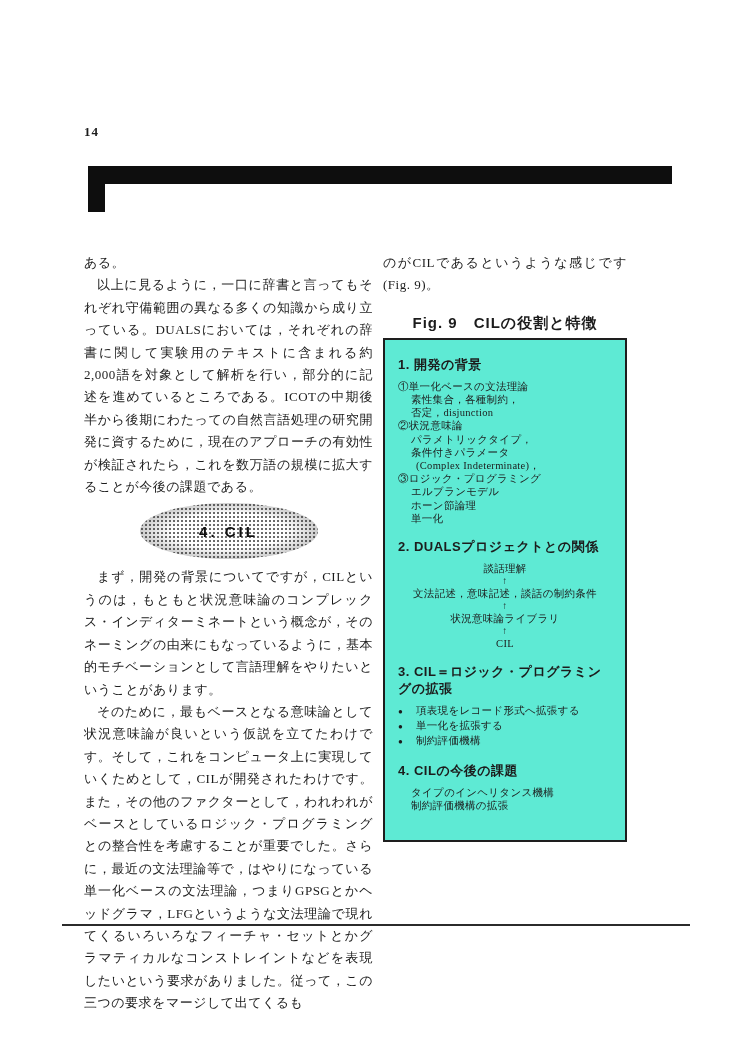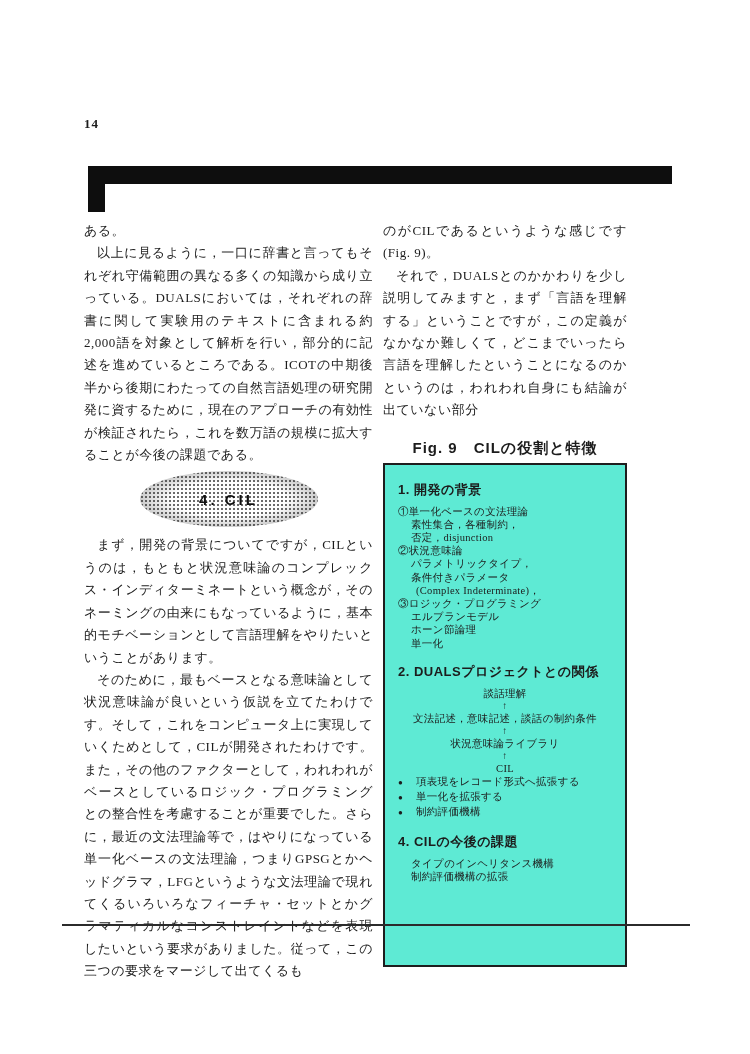--- a/index.html
+++ b/index.html
@@ -9,33 +9,33 @@
     position: relative;
     font-family: "Liberation Serif", serif;
     color: #1c1c1c;
     overflow: hidden;
   }
   .page-sheet {
     position: absolute; inset: 0;
     background: #ffffff;
   }
   .page-number {
-    position: absolute; left: 84px; top: 116px;
+    position: absolute; left: 84px; top: 124px;
     font-size: 13px; font-weight: bold; letter-spacing: 1px;
   }
   .masthead-bar {
     position: absolute; left: 88px; top: 166px;
     width: 584px; height: 18px; background: #0e0e0e;
   }
   .masthead-tab {
     position: absolute; left: 88px; top: 166px;
     width: 17px; height: 46px; background: #0e0e0e;
   }
 
-  .col { position: absolute; top: 220px; }
+  .col { position: absolute; top: 252px; }
   .col-left  { left: 84px;  width: 289px; }
   .col-right { left: 383px; width: 244px; }
 
   .col p {
     margin: 0;
     font-size: 13px;
     line-height: 22.4px;
     letter-spacing: 0.5px;
     text-align: justify;
   }
@@ -112,21 +112,20 @@
     <div class="section-ellipse">
       <span class="heading-text">4. CIL</span>
     </div>
 
     <p class="indent">まず，開発の背景についてですが，CILというのは，もともと状況意味論のコンプレックス・インディターミネートという概念が，そのネーミングの由来にもなっているように，基本的モチベーションとして言語理解をやりたいということがあります。</p>
     <p class="indent">そのために，最もベースとなる意味論として状況意味論が良いという仮説を立てたわけです。そして，これをコンピュータ上に実現していくためとして，CILが開発されたわけです。また，その他のファクターとして，われわれがベースとしているロジック・プログラミングとの整合性を考慮することが重要でした。さらに，最近の文法理論等で，はやりになっている単一化ベースの文法理論，つまりGPSGとかヘッドグラマ，LFGというような文法理論で現れてくるいろいろなフィーチャ・セットとかグラマティカルなコンストレイントなどを表現したいという要求がありました。従って，この三つの要求をマージして出てくるも</p>
   </div>
 
   <div class="col col-right">
     <p>のがCILであるというような感じです (Fig. 9)。</p>
-    <p class="indent">それで，DUALSとのかかわりを少し説明してみますと，まず「言語を理解する」ということですが，この定義がなかなか難しくて，どこまでいったら言語を理解したということになるのかというのは，われわれ自身にも結論が出ていない部分</p>
 
     <div class="fig-caption">Fig. 9　CILの役割と特徴</div>
 
     <div class="fig-box">
 
       <div class="fig-h">1. 開発の背景</div>
 
       <div>
         <div class="fig-line">①単一化ベースの文法理論</div>
         <div class="fig-line i1">素性集合，各種制約，</div>
@@ -150,20 +149,21 @@
       <div class="diagram">
         <div class="fig-line">談話理解</div>
         <div class="fig-line arrow">↑</div>
         <div class="fig-line">文法記述，意味記述，談話の制約条件</div>
         <div class="fig-line arrow">↑</div>
         <div class="fig-line">状況意味論ライブラリ</div>
         <div class="fig-line arrow">↑</div>
         <div class="fig-line">CIL</div>
       </div>
 
+      <div class="fig-h later">3. CIL＝ロジック・プログラミングの拡張</div>
 
       <div class="bullet-row">
         <span class="bullet">●</span>
         <span>項表現をレコード形式へ拡張する</span>
       </div>
       <div class="bullet-row">
         <span class="bullet">●</span>
         <span>単一化を拡張する</span>
       </div>
       <div class="bullet-row">

